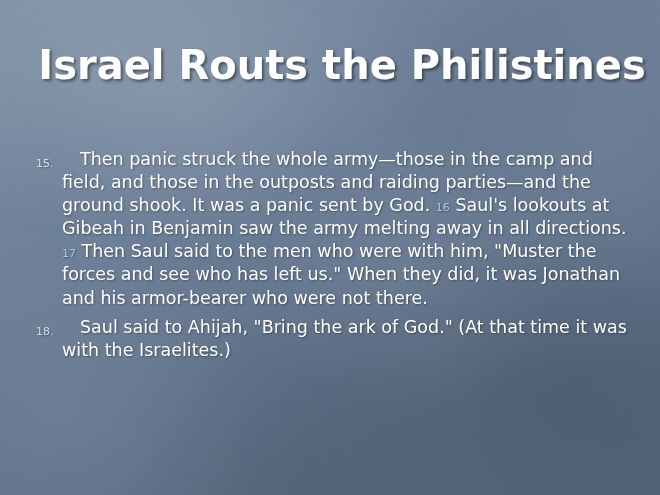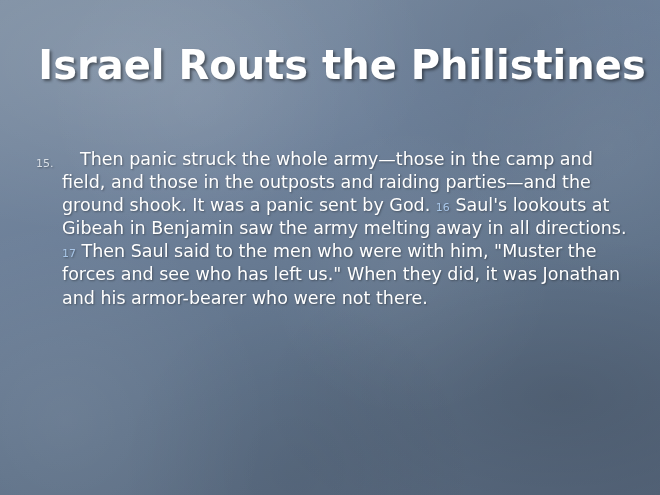--- a/index.html
+++ b/index.html
@@ -93,15 +93,21 @@
 
   <div class="body-block">
 
     <div class="para">
       <div class="marker">15.</div>
       <div class="ptext">
         <span>Then panic struck the whole army—those in the camp and field, and those in the outposts and raiding parties—and the ground shook. It was a panic sent by God. </span><span class="vnum">16</span><span> Saul's lookouts at Gibeah in Benjamin saw the army melting away in all directions. </span><span class="vnum">17</span><span> Then Saul said to the men who were with him, "Muster the forces and see who has left us." When they did, it was Jonathan and his armor-bearer who were not there.</span>
       </div>
     </div>
 
+    <div class="para">
+      <div class="marker">18.</div>
+      <div class="ptext">
+        <span>Saul said to Ahijah, "Bring the ark of God." (At that time it was with the Israelites.)</span>
+      </div>
+    </div>
 
   </div>
 </div>
 
 </body></html>

